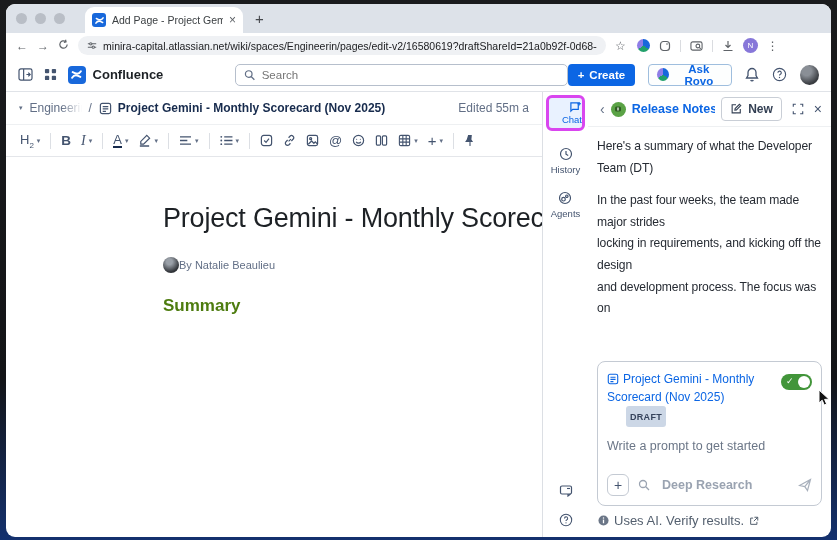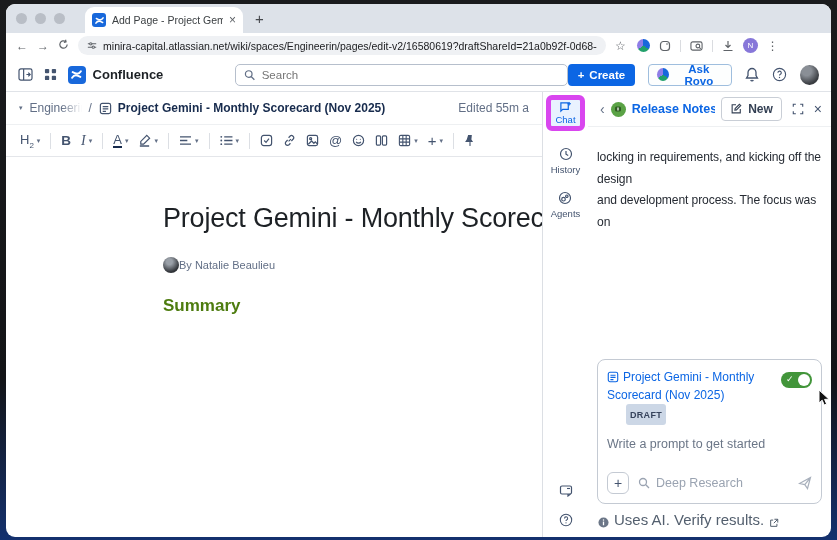--- a/index.html
+++ b/index.html
@@ -67,22 +67,22 @@
   
   .editor{ flex:1; padding:46px 0 0 157px; overflow:hidden; position:relative;}
   .doctitle{ font-size:27px; font-weight:500; color:#1d2125; white-space:nowrap; overflow:hidden; letter-spacing:-0.2px;}
   .byline{ display:flex; align-items:center; gap:0; margin-top:23px; }
   .byavatar{ width:16px; height:16px; border-radius:50%; background:radial-gradient(circle at 40% 30%,#9aa0a8 0 20%,#2f3237 70%); }
   .byname{ font-size:11px; color:#626f86; }
   .docheading{ margin-top:23px; font-size:17px; font-weight:bold; color:#4d7c0f; }
   
   .sidepanel{ width:289px; flex:0 0 auto; border-left:1px solid #dcdfe4; display:flex; min-height:0;}
   .rail{ width:45px; flex:0 0 auto; display:flex; flex-direction:column; align-items:center; padding-top:3px; }
-  .railtab-active{ width:39px; height:36px; border:5px solid #d946ef; background:#e9f2ff; border-radius:6px; color:#0c66e4;
-     display:flex; flex-direction:column; align-items:center; justify-content:center; gap:1px; font-size:9.5px; }
+  .railtab-active{ width:39px; height:36px; border:3px solid #d946ef; background:#e9f2ff; border-radius:6px; color:#0c66e4;
+     display:flex; flex-direction:column; align-items:flex-end; justify-content:center; gap:1px; font-size:9.5px; }
   .railtab{ margin-top:16px; display:flex; flex-direction:column; align-items:center; gap:3px; color:#44546f; font-size:9.5px;}
   .railspacer{ flex:1; }
   .railbottom{ display:flex; flex-direction:column; gap:16px; align-items:center; margin-bottom:10px; color:#44546f;}
   .panelmain{ flex:1; min-width:0; display:flex; flex-direction:column; }
   .panelheader{ height:35px; flex:0 0 auto; display:flex; align-items:center; gap:6px; padding:0 9px 0 12px; border-bottom:1px solid #eef0f2;}
   .backchev{ color:#626f86; font-size:14px; }
   .agentavatar{ width:15px; height:15px; border-radius:50%; background:#5aa245; display:flex; align-items:center; justify-content:center; flex:0 0 auto;}
   .agenttitle{ color:#0c66e4; font-size:12.5px; font-weight:bold; white-space:nowrap; overflow:hidden; flex:1;}
   .newbtn{ border:1px solid #c9ced6; background:#fff; border-radius:4px; height:24px; padding:0 8px; display:flex; align-items:center; gap:6px; font-size:12px; font-weight:bold; color:#344054; font-family:inherit;}
   .phic{ color:#44546f; display:flex; margin-left:4px;}
@@ -93,23 +93,23 @@
   .chiprow{ display:flex; align-items:flex-start; gap:8px;}
   .chiptext{ flex:1; font-size:12px; line-height:18px; color:#0c66e4; }
   .chipicon{ display:inline-block; vertical-align:-2px; margin-right:4px;}
   .draftbadge{ display:inline-block; background:#ccd7e6; color:#36435c; font-size:9px; font-weight:bold; border-radius:3px; padding:1.5px 4px; letter-spacing:0.3px; margin-left:19px; vertical-align:1px;}
   .toggle{ flex:0 0 auto; width:31px; height:16px; border-radius:8px; background:#42953a; position:relative; margin-top:4px;}
   .toggle .knob{ position:absolute; right:2px; top:2px; width:12px; height:12px; border-radius:50%; background:#fff; }
   .toggle .tick{ position:absolute; left:5px; top:1.5px; color:#fff; font-size:9px; }
   .promptline{ margin-top:12px; font-size:12.5px; color:#6b7687; }
   .composerbottom{ margin-top:21px; display:flex; align-items:center; gap:9px; }
   .plusbtn{ width:22px; height:22px; border:1px solid #c4cad3; border-radius:6px; background:#fff; color:#44546f; font-size:14px; display:flex; align-items:center; justify-content:center; font-family:inherit;}
-  .deepresearch{ display:flex; align-items:center; gap:6px; color:#9aa3b1; font-size:12.5px; }
+  .deepresearch{ display:flex; align-items:center; gap:12px; color:#9aa3b1; font-size:12.5px;font-weight:bold; }
   .sendic{ margin-left:auto; color:#a8b0bc; display:flex; }
-  .ainote{ flex:0 0 auto; display:flex; align-items:flex-end; gap:5px; font-size:15px; color:#535f6e; padding:7px 10px 9px 10px; }
+  .ainote{ flex:0 0 auto; display:flex; align-items:center; gap:5px; font-size:13px; color:#535f6e; padding:7px 10px 9px 10px; }
   .cursor{ position:absolute; z-index:40; }
 </style>
 </head>
 <body>
 
 <div class="window">
 
   <div class="tabstrip">
     <div class="lights">
       <div class="light"></div>
@@ -402,21 +402,23 @@
           </button>
           <span class="phic">
             <svg width="12" height="12" viewBox="0 0 14 14" fill="none" stroke="#44546f" stroke-width="1.3">
                 <path d="M1.5 4.5 v-3 h3 M9.5 1.5 h3 v3 M12.5 9.5 v3 h-3 M4.5 12.5 h-3 v-3"></path>
               </svg>
           </span>
           <span class="phic" style="font-size:14px;color:#44546f;">×</span>
         </div>
 
         <div class="panelscroll">
+          <div>Here's a summary of what the Developer Team (DT)</div>
           <div class="pgap"></div>
+          <div>In the past four weeks, the team made major strides</div>
           <div>locking in requirements, and kicking off the design</div>
           <div>and development process. The focus was on</div>
 
         </div>
 
         <div class="composer">
           <div class="chiprow">
             <div class="chiptext">
               <svg class="chipicon" width="12" height="12" viewBox="0 0 14 14" fill="none" stroke="#0c66e4" stroke-width="1.3">
                   <rect x="1.5" y="1.5" width="11" height="11" rx="2"></rect>

